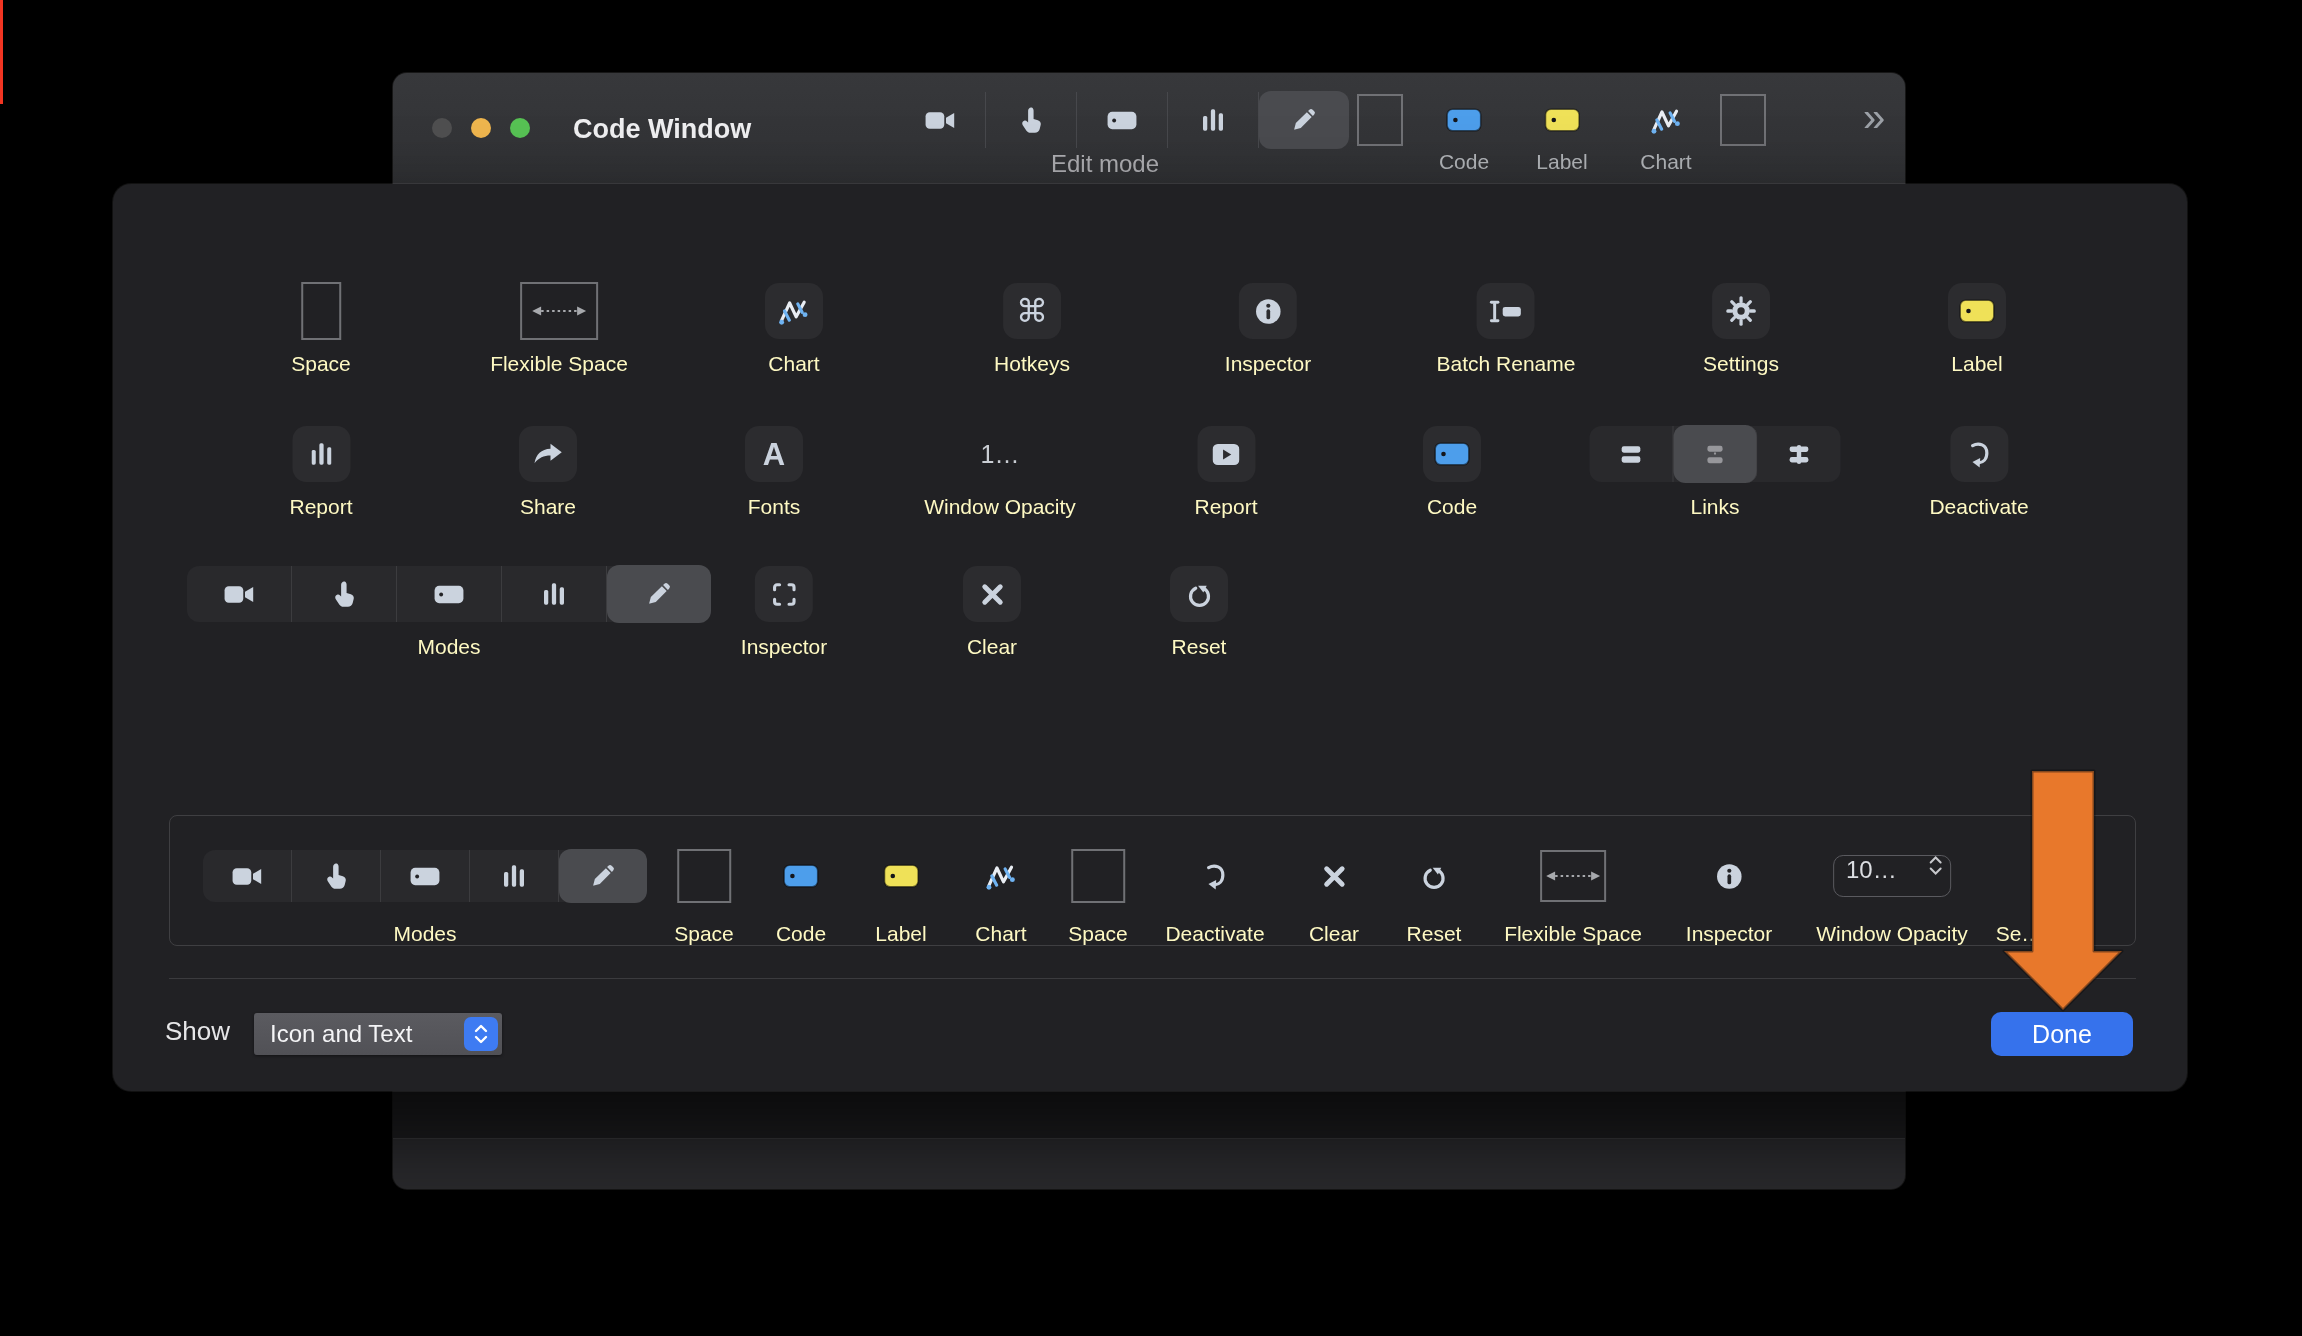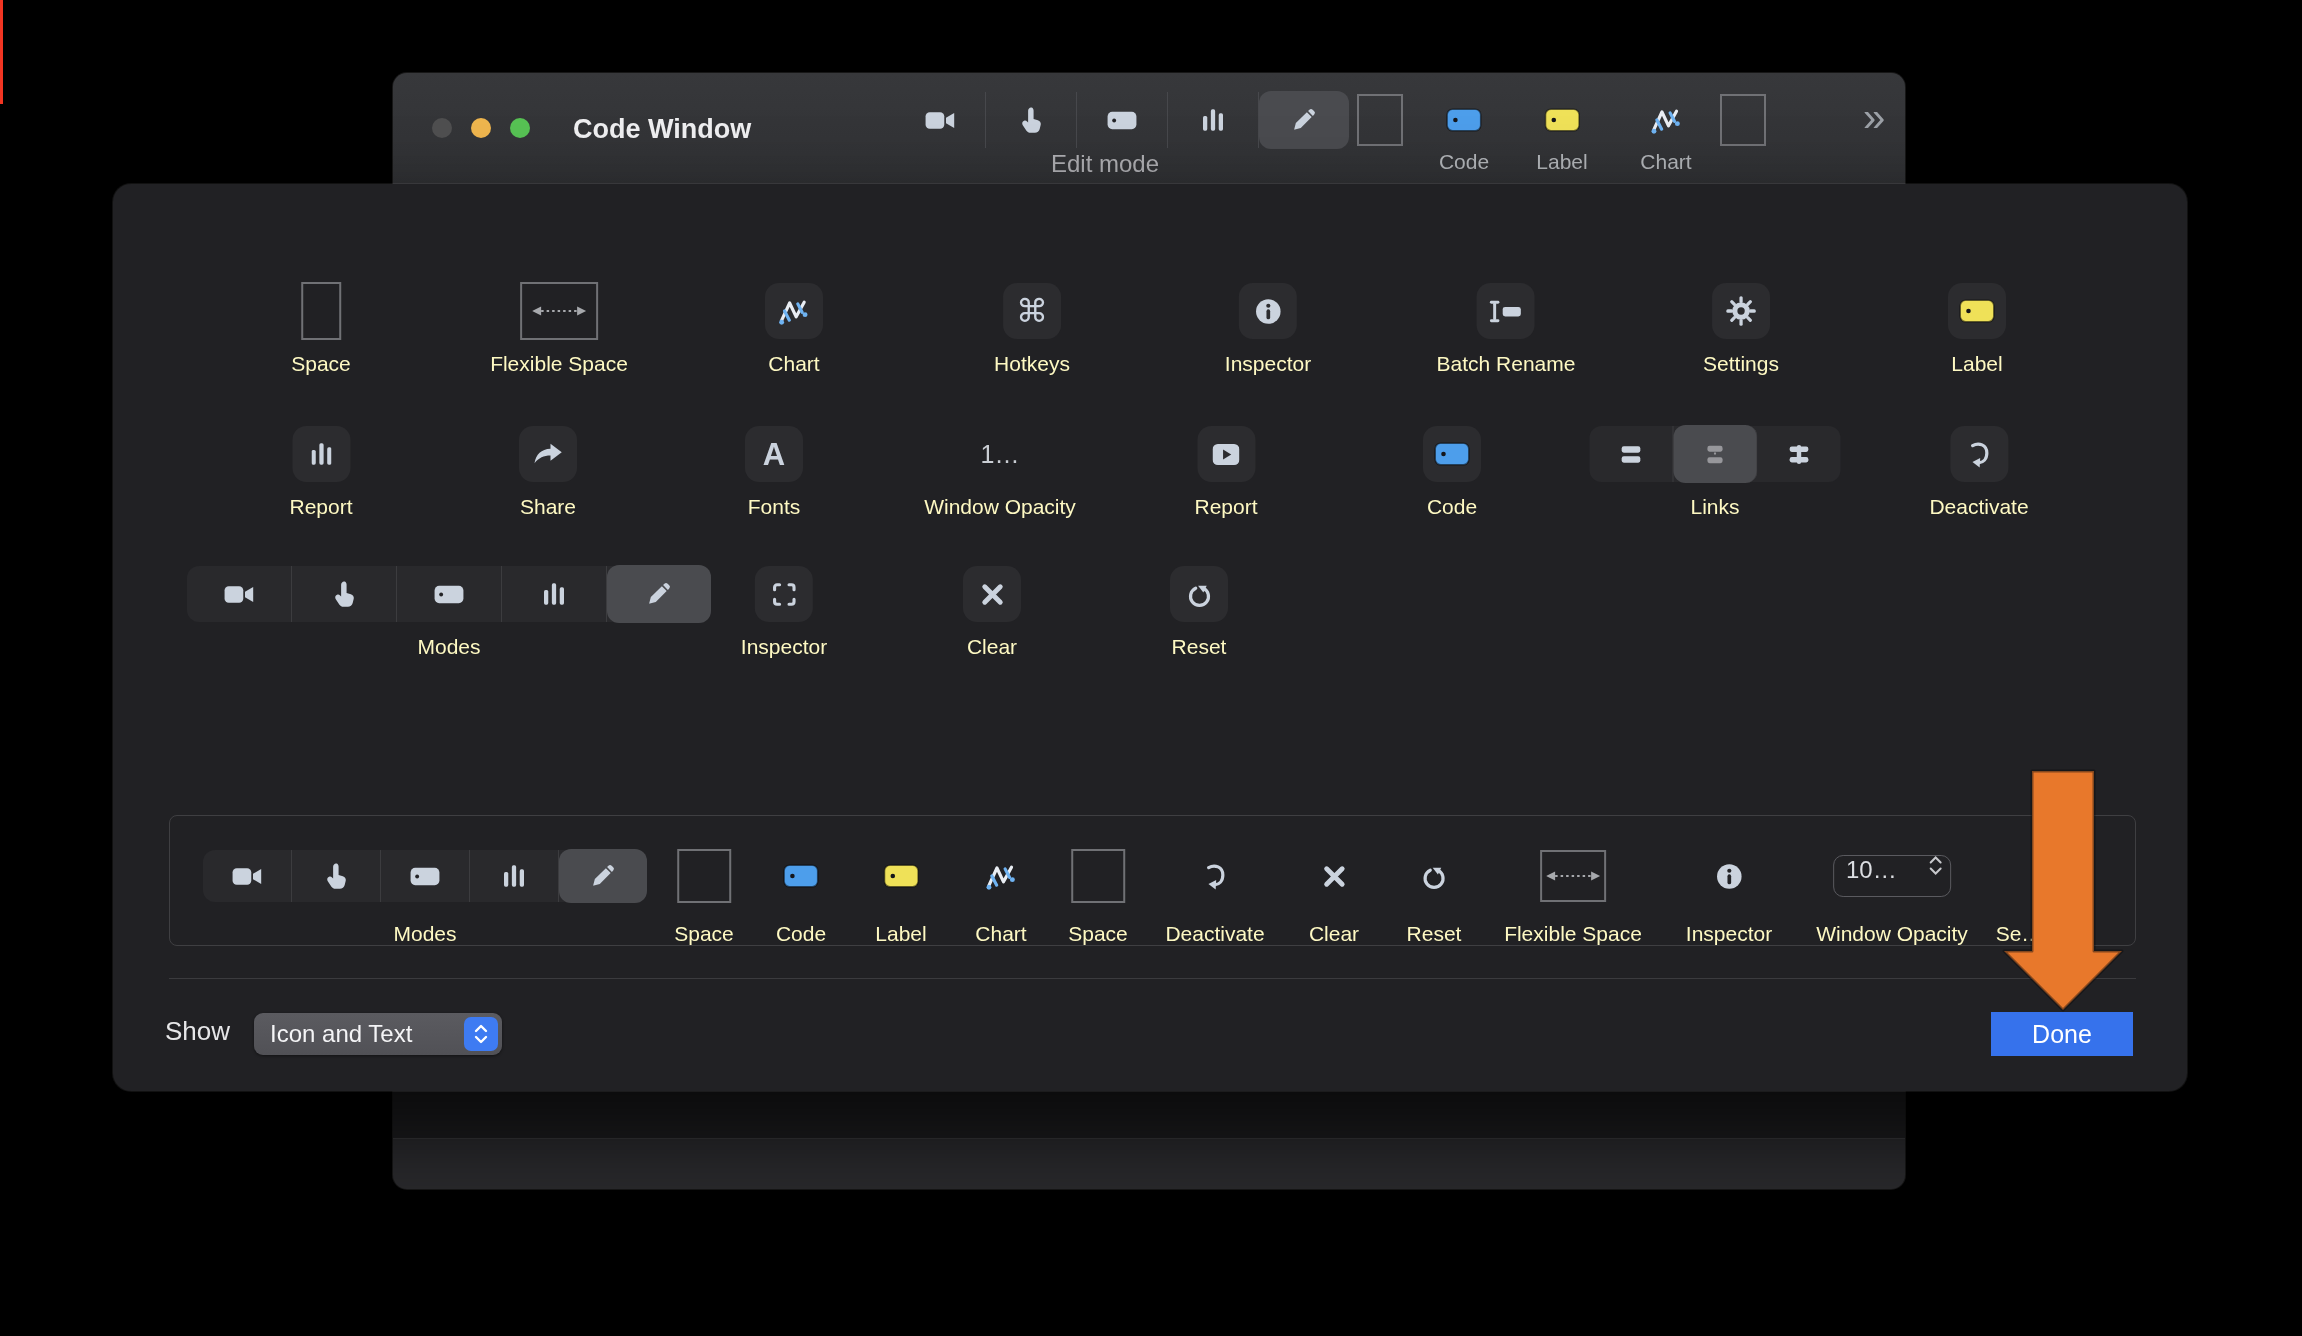--- a/index.html
+++ b/index.html
@@ -59,27 +59,27 @@
   .stepchev{display:flex;flex-direction:column;gap:3px;align-items:center;}
 
   .defaultbox{position:absolute;left:56px;top:631px;width:1967px;height:131px;
               border:1px solid #3F3F42;border-radius:8px;box-sizing:border-box;}
   .dcell{top:24px;}
   .dcell .slot{height:72px;}
 
   .divider{position:absolute;left:56px;top:794px;width:1967px;height:1px;background:#3B3B3E;}
   .show-label{position:absolute;left:52px;top:832px;font-size:26px;color:#E6E6E8;}
   .popup{position:absolute;left:141px;top:829px;width:248px;height:42px;
-         background:linear-gradient(#5B5B60,#515156);border-radius:9px;display:flex;align-items:center;
+         background:linear-gradient(#5B5B60,#515156);border-radius:3px;display:flex;align-items:center;
          padding:0 4px 0 16px;box-sizing:border-box;color:#F4F4F6;font-size:24px;
          box-shadow:0 1px 3px rgba(0,0,0,.45);cursor:default;}
   .popup-val{flex:1;text-align:left;}
   .capsule{width:34px;height:34px;border-radius:7px;display:flex;flex-direction:column;gap:2px;
            align-items:center;justify-content:center;}
-  .done{position:absolute;left:1878px;top:828px;width:142px;height:44px;border:none;border-radius:0;
+  .done{position:absolute;left:1878px;top:828px;width:142px;height:44px;border:none;border-radius:10px;
         color:#fff;font-size:25px;font-family:inherit;display:flex;align-items:center;justify-content:center;
         cursor:default;}
   .arrow{position:absolute;left:1990px;top:763px;width:150px;height:252px;z-index:50;}
 </style>
 </head>
 <body>
 
 <div class="stage">
 
   <div class="marker" id="marker" style="background: rgb(242, 53, 34);"></div>

